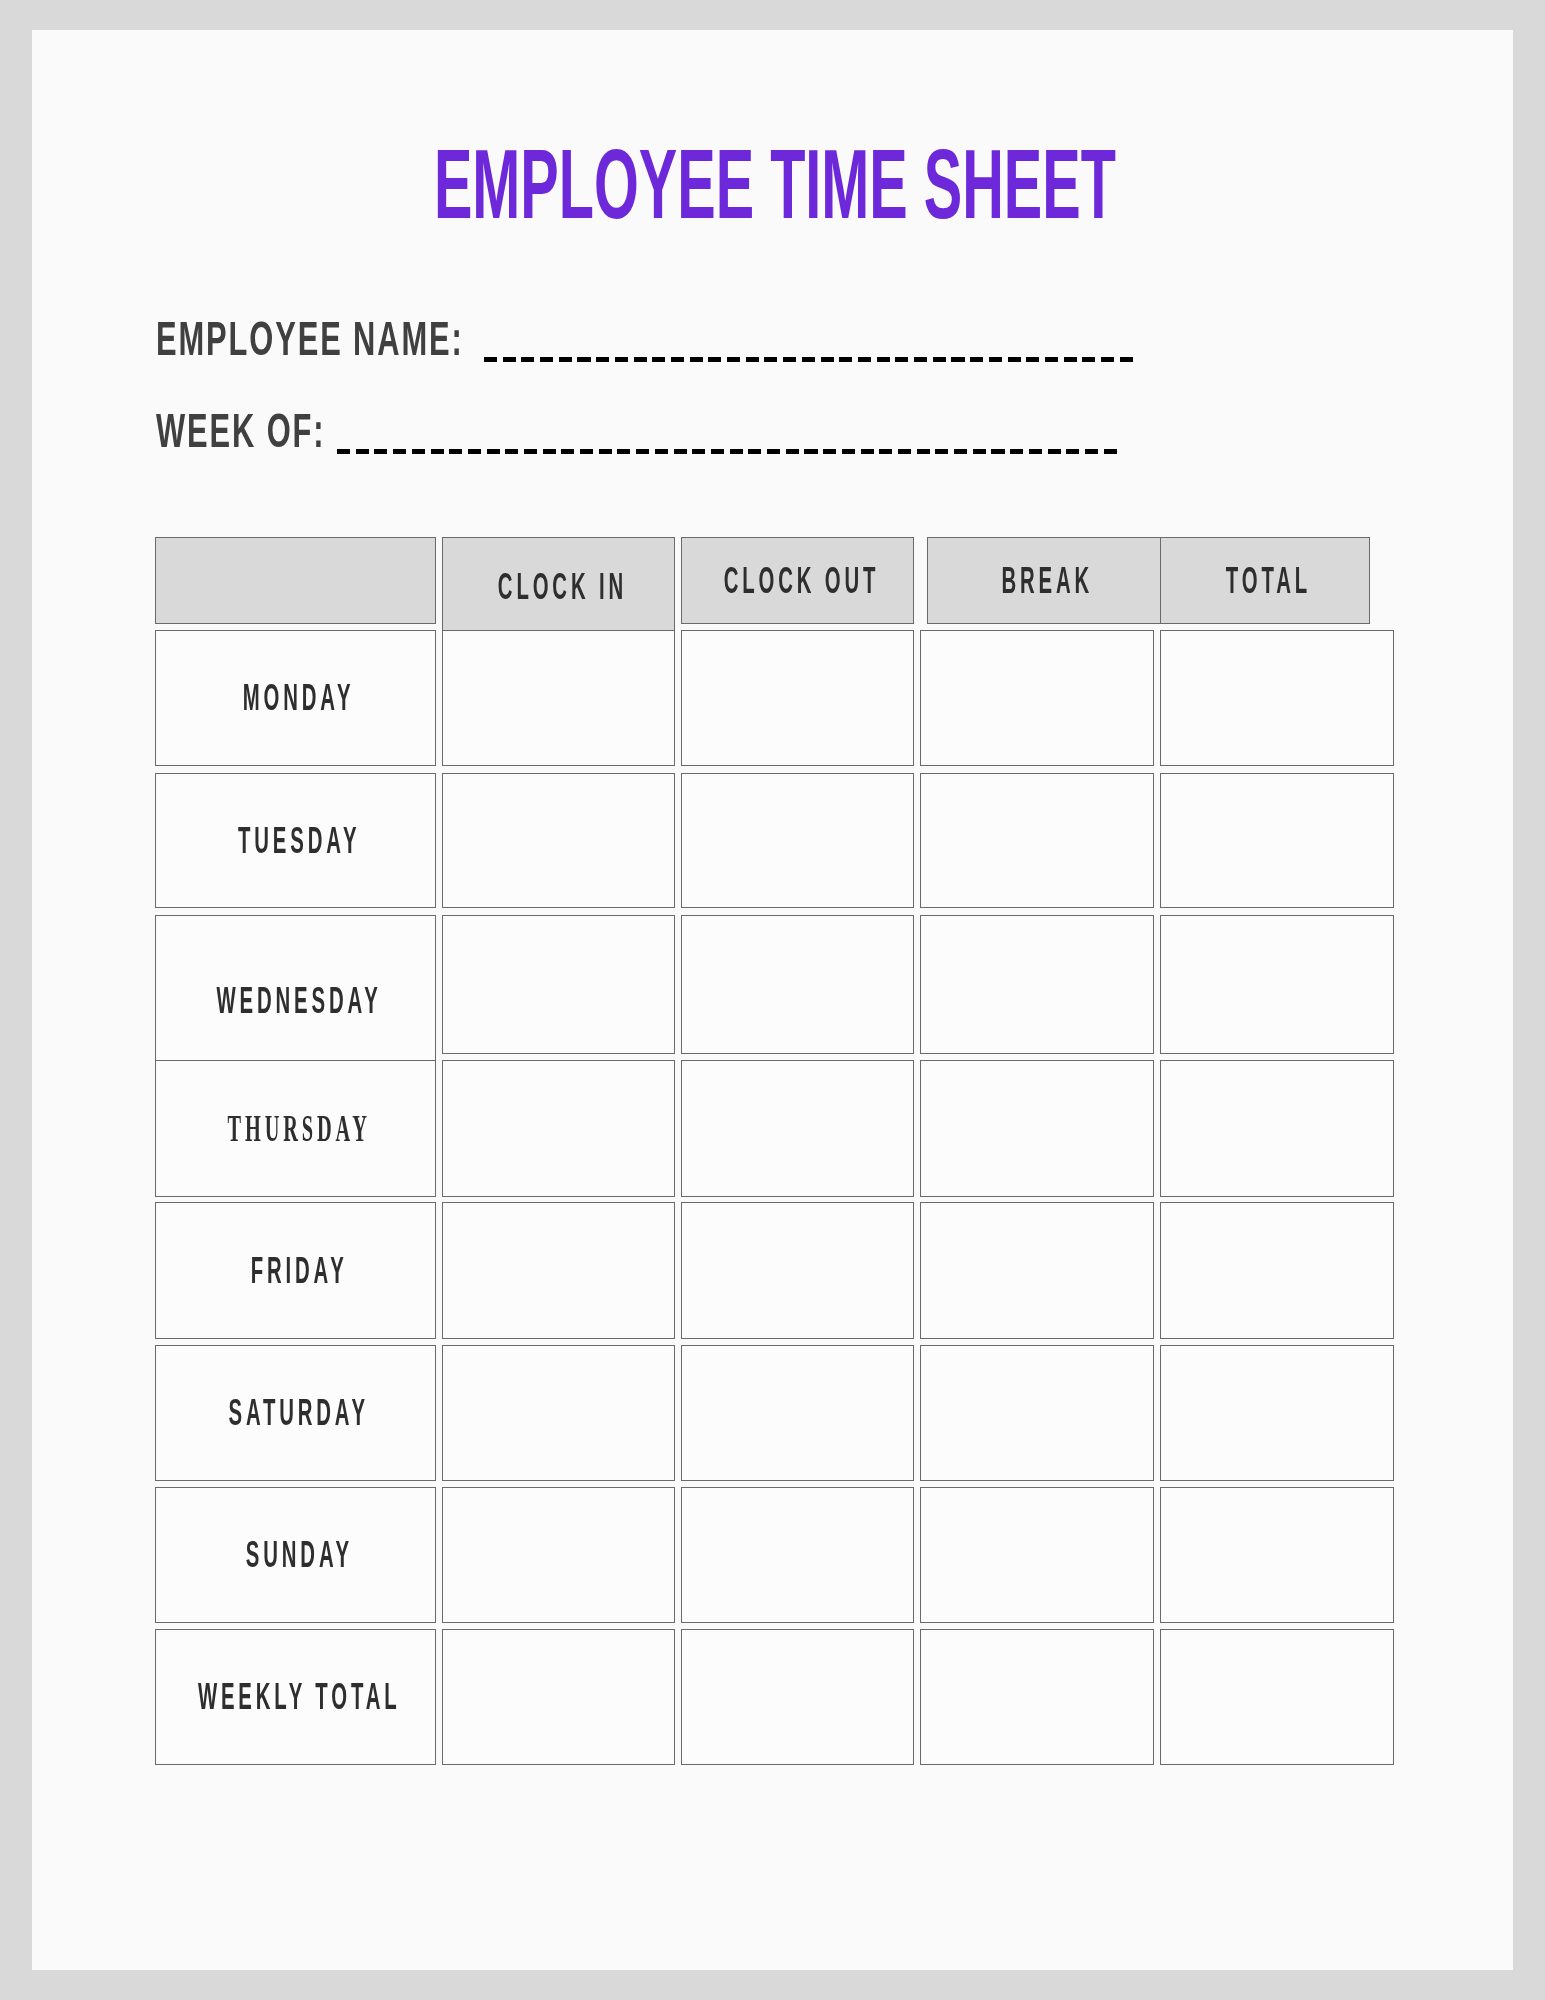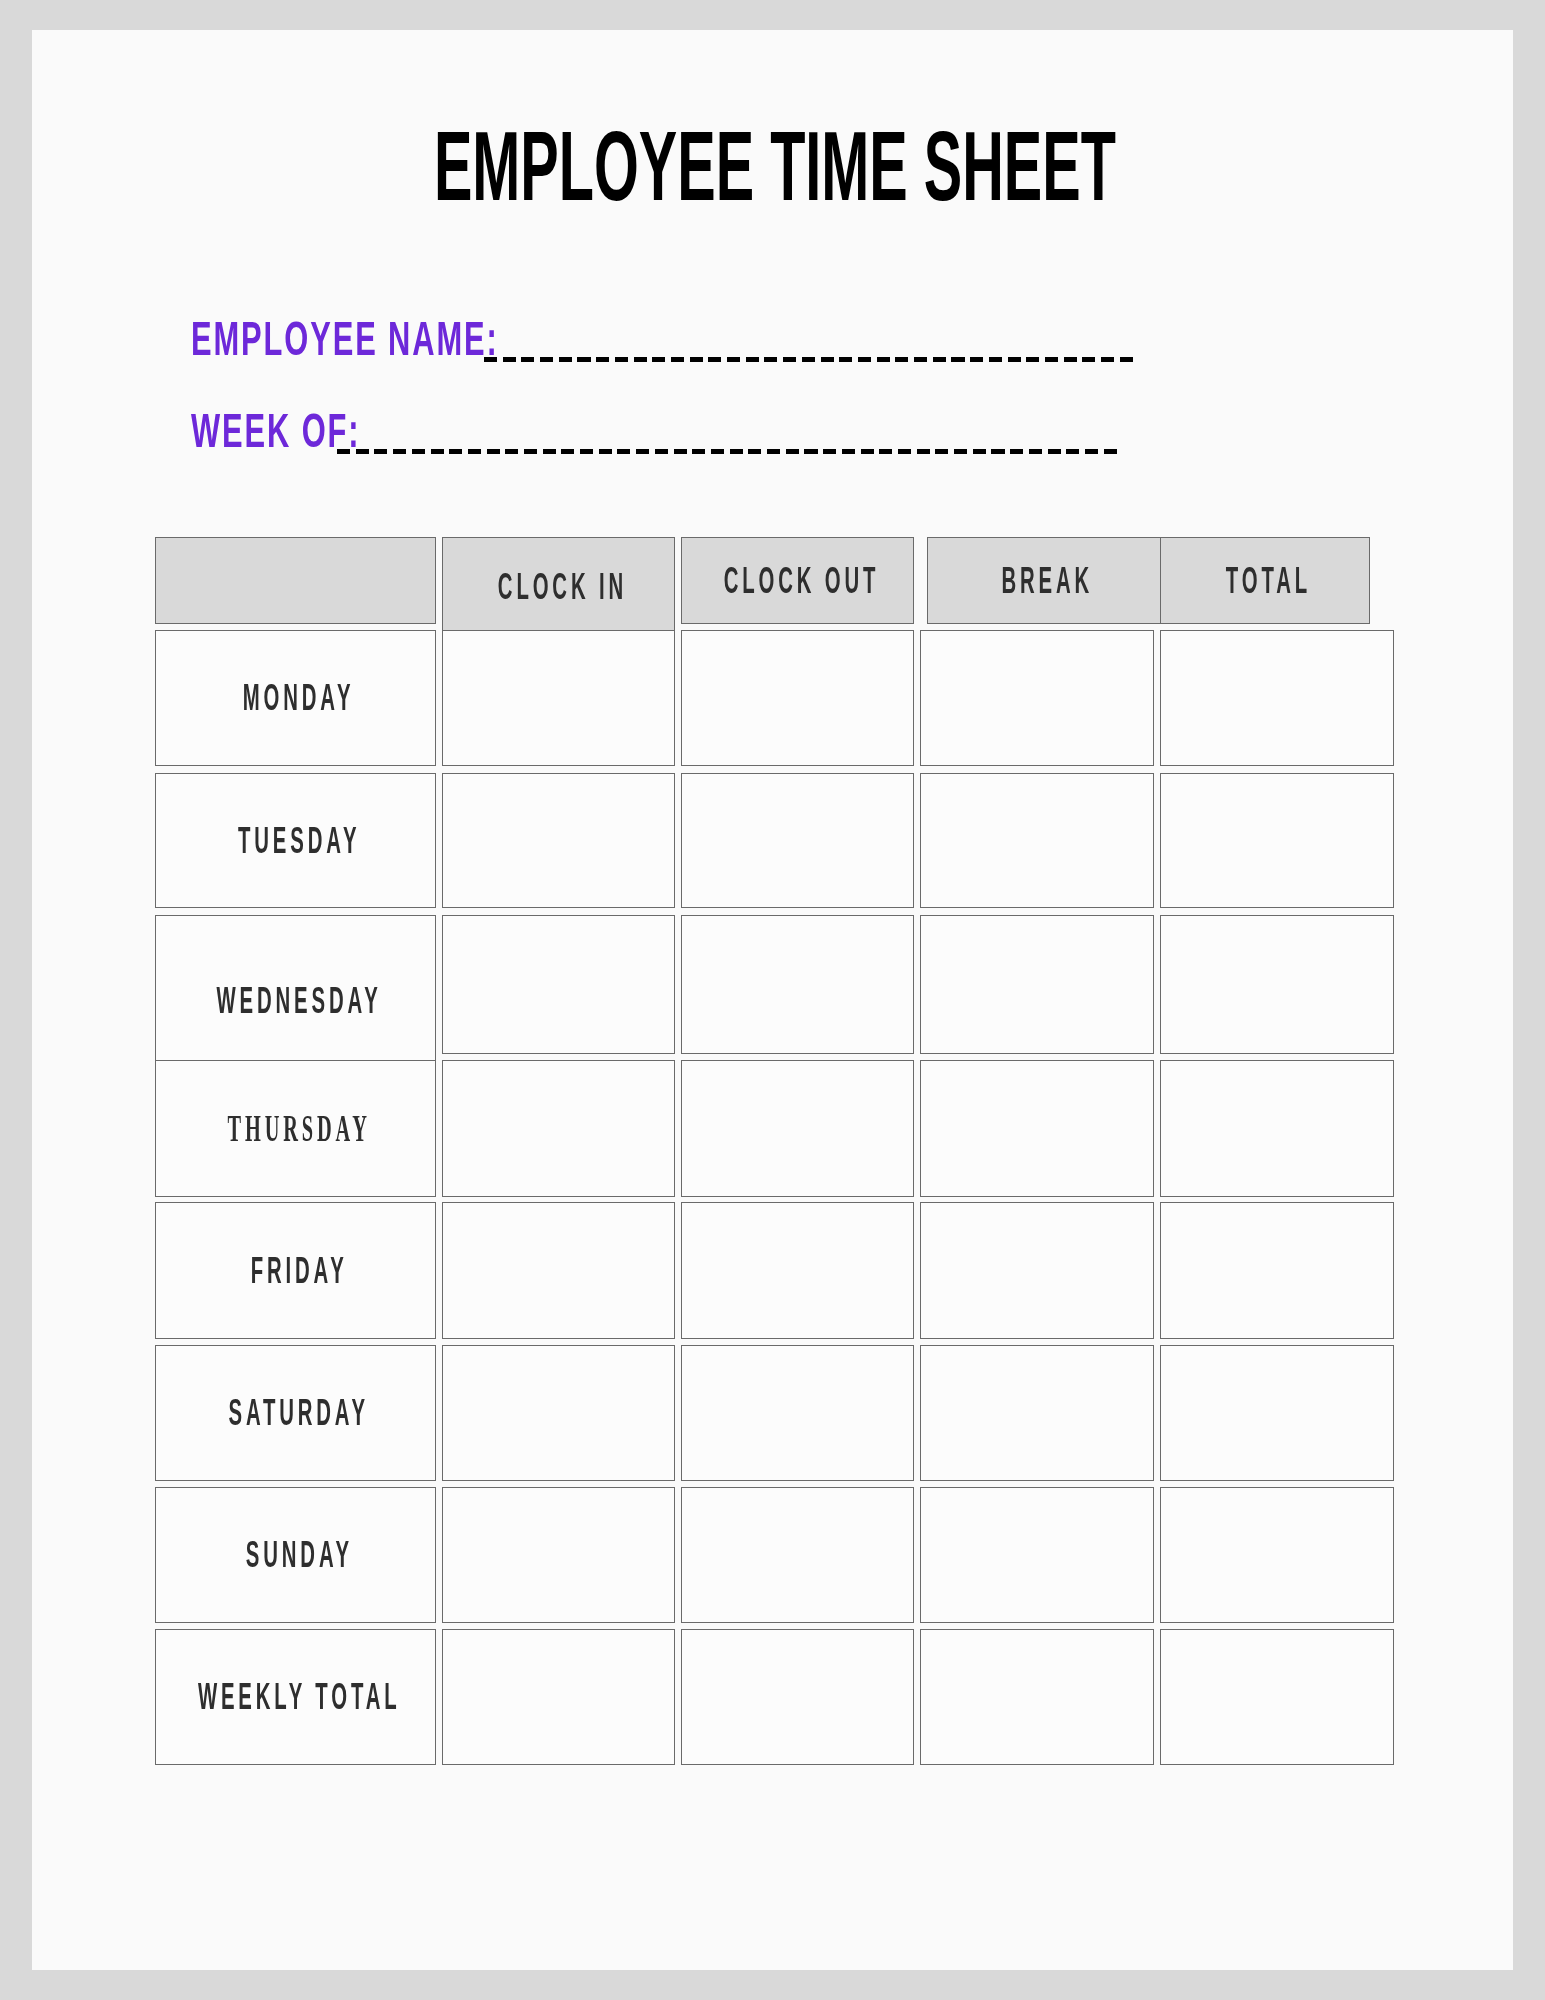--- a/index.html
+++ b/index.html
@@ -7,30 +7,30 @@
     width: 1545px; height: 2000px; background: #d9d9d9;
     position: relative; overflow: hidden;
     font-family: "Liberation Sans", "DejaVu Sans", sans-serif;
   }
   .page {
     position: absolute; left: 32px; top: 30px; width: 1481px; height: 1940px;
     background: #fafafa;
   }
   .cond { display: inline-block; white-space: nowrap; font-weight: bold; }
   .title {
-    position: absolute; left: 434px; top: 106px; width: 682px; height: 110px;
-    text-align: center; color: #000000;
+    position: absolute; left: 434px; top: 124px; width: 682px; height: 110px;
+    text-align: center; color: #6d28d9;
   }
   .title .cond {
     font-size: 98px; line-height: 120px;
     transform: scaleX(0.588); transform-origin: center top;
     margin-left: -300px; margin-right: -300px;
   }
   .field-label {
-    position: absolute; color: #6d28d9; margin-left: 35px;
+    position: absolute; color: #404040;
   }
   .field-label .cond {
     font-size: 49px; line-height: 56px; letter-spacing: 3px;
     transform: scaleX(0.63); transform-origin: left top;
   }
   .dashes {
     position: absolute; height: 5px;
     background: repeating-linear-gradient(to right, #000 0 13px, transparent 13px 18.7px);
   }
   .tcell {

